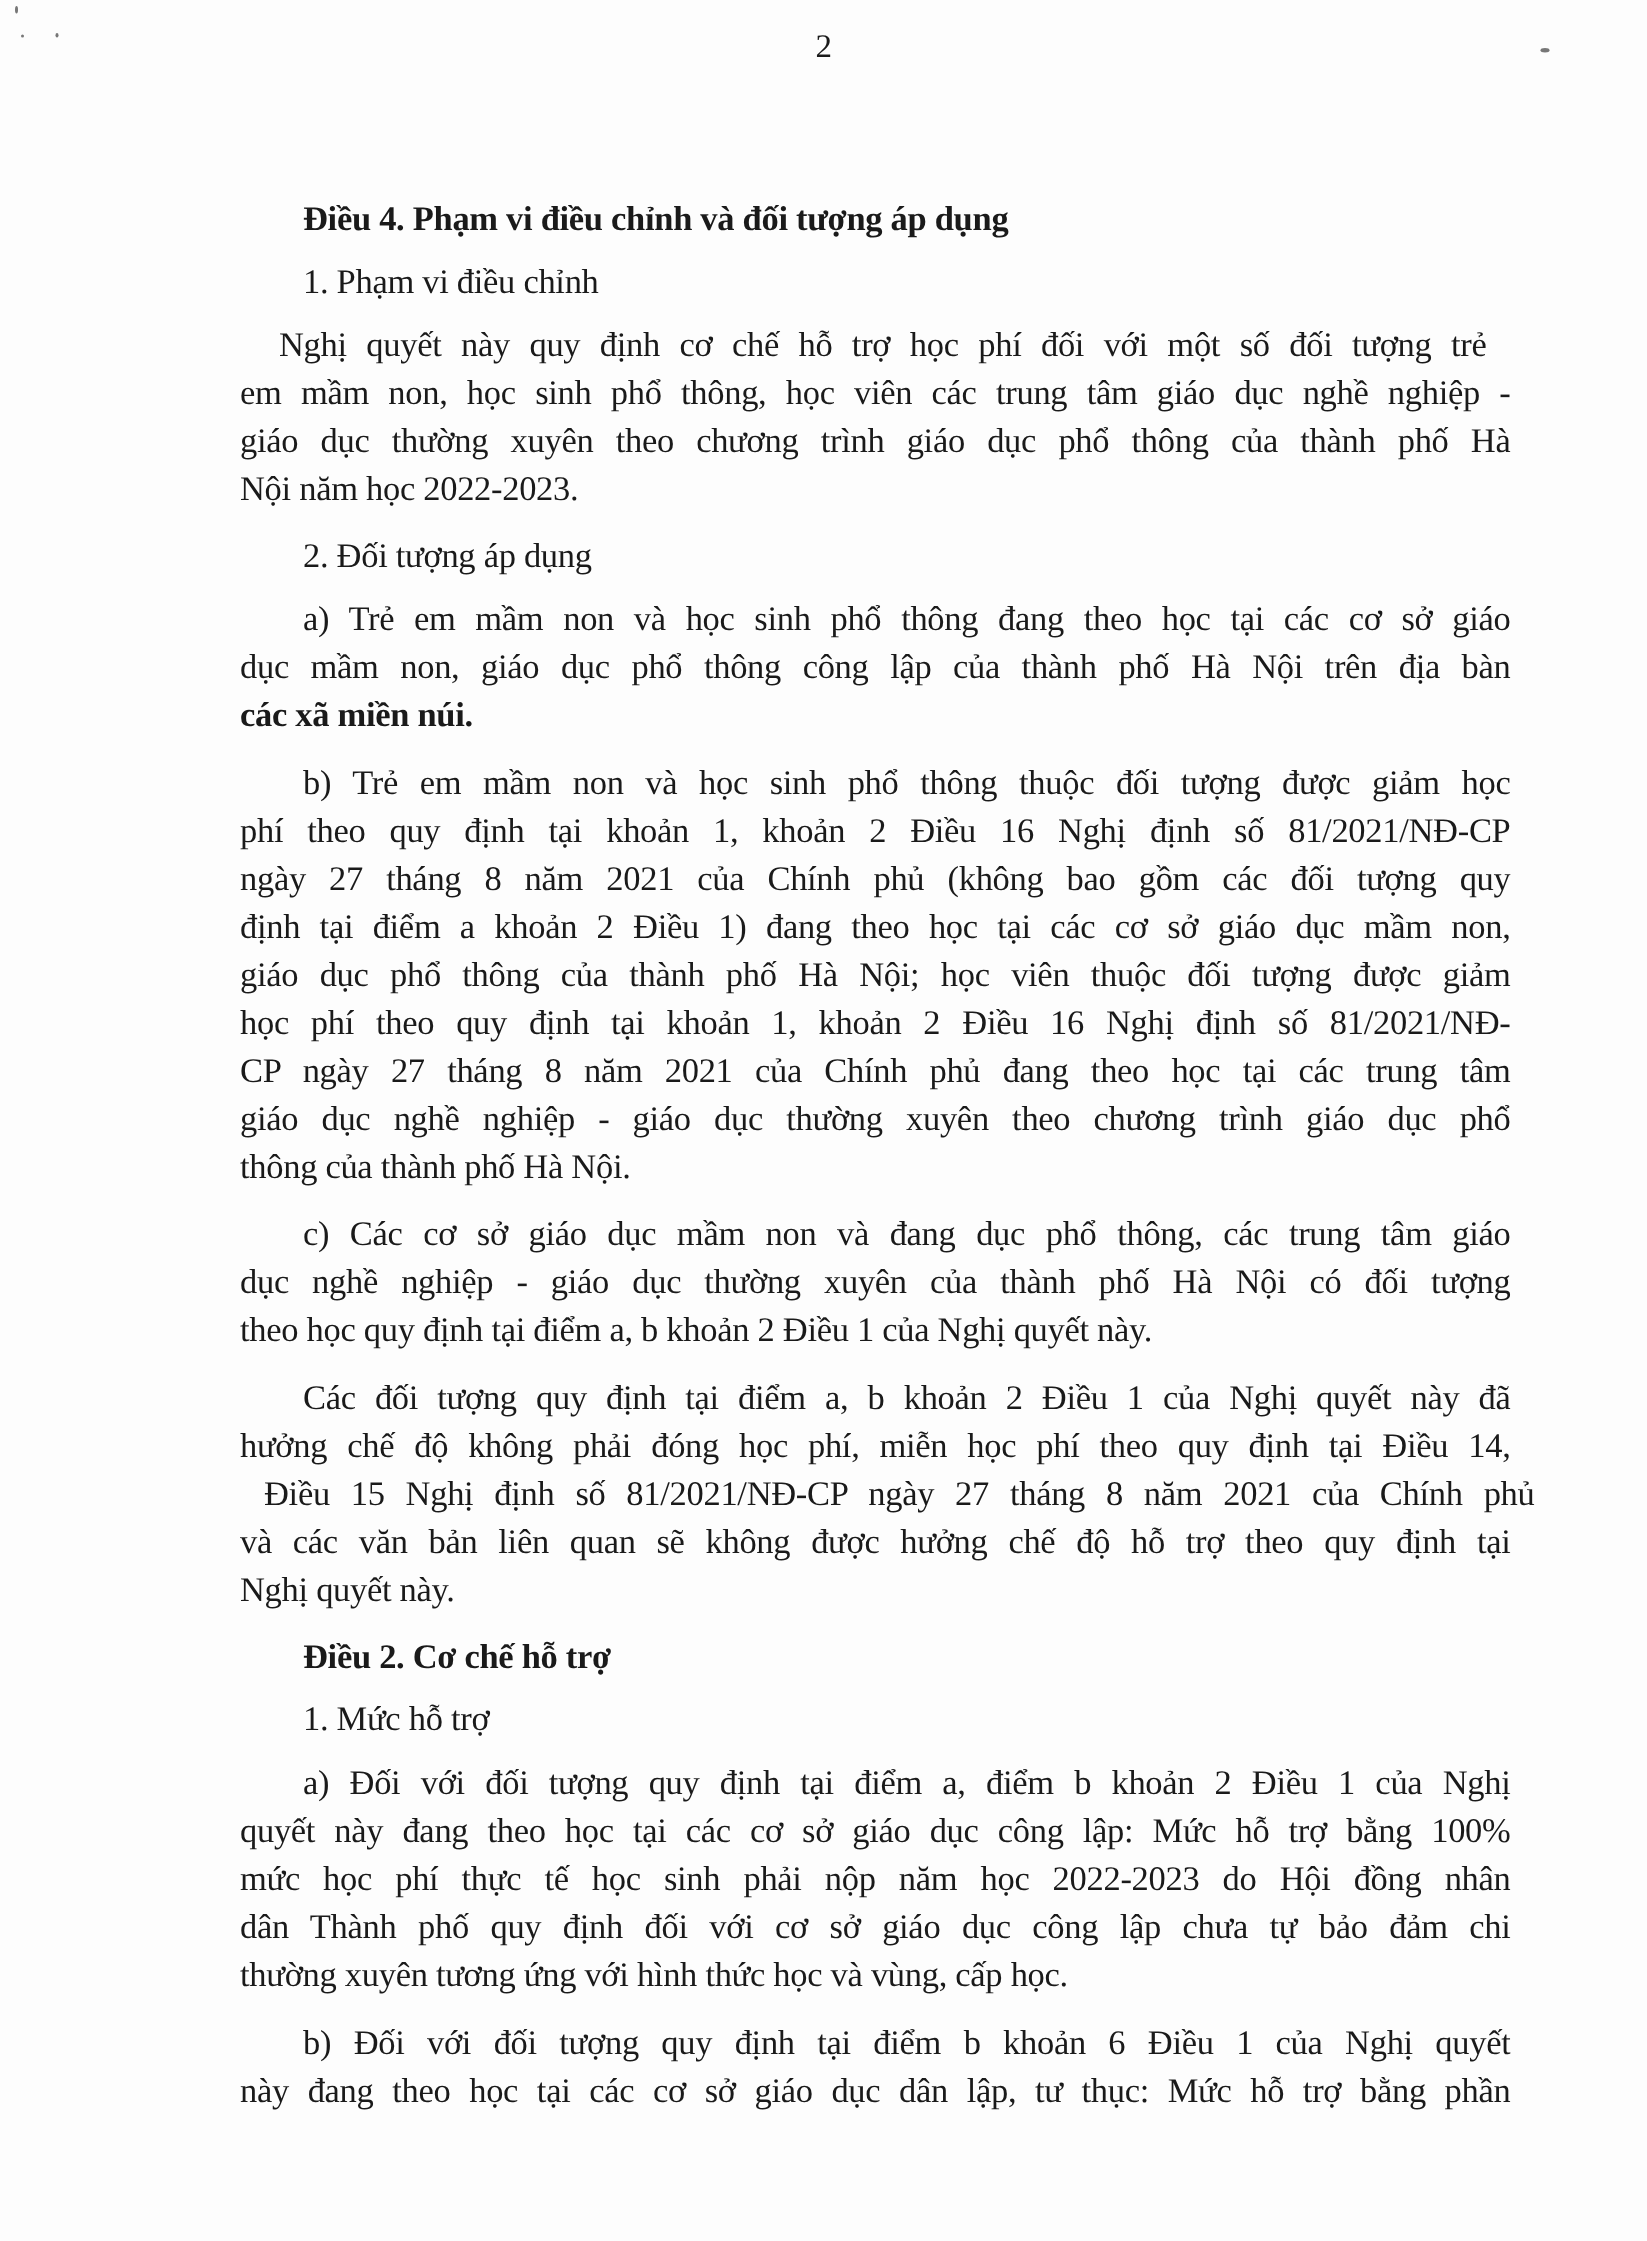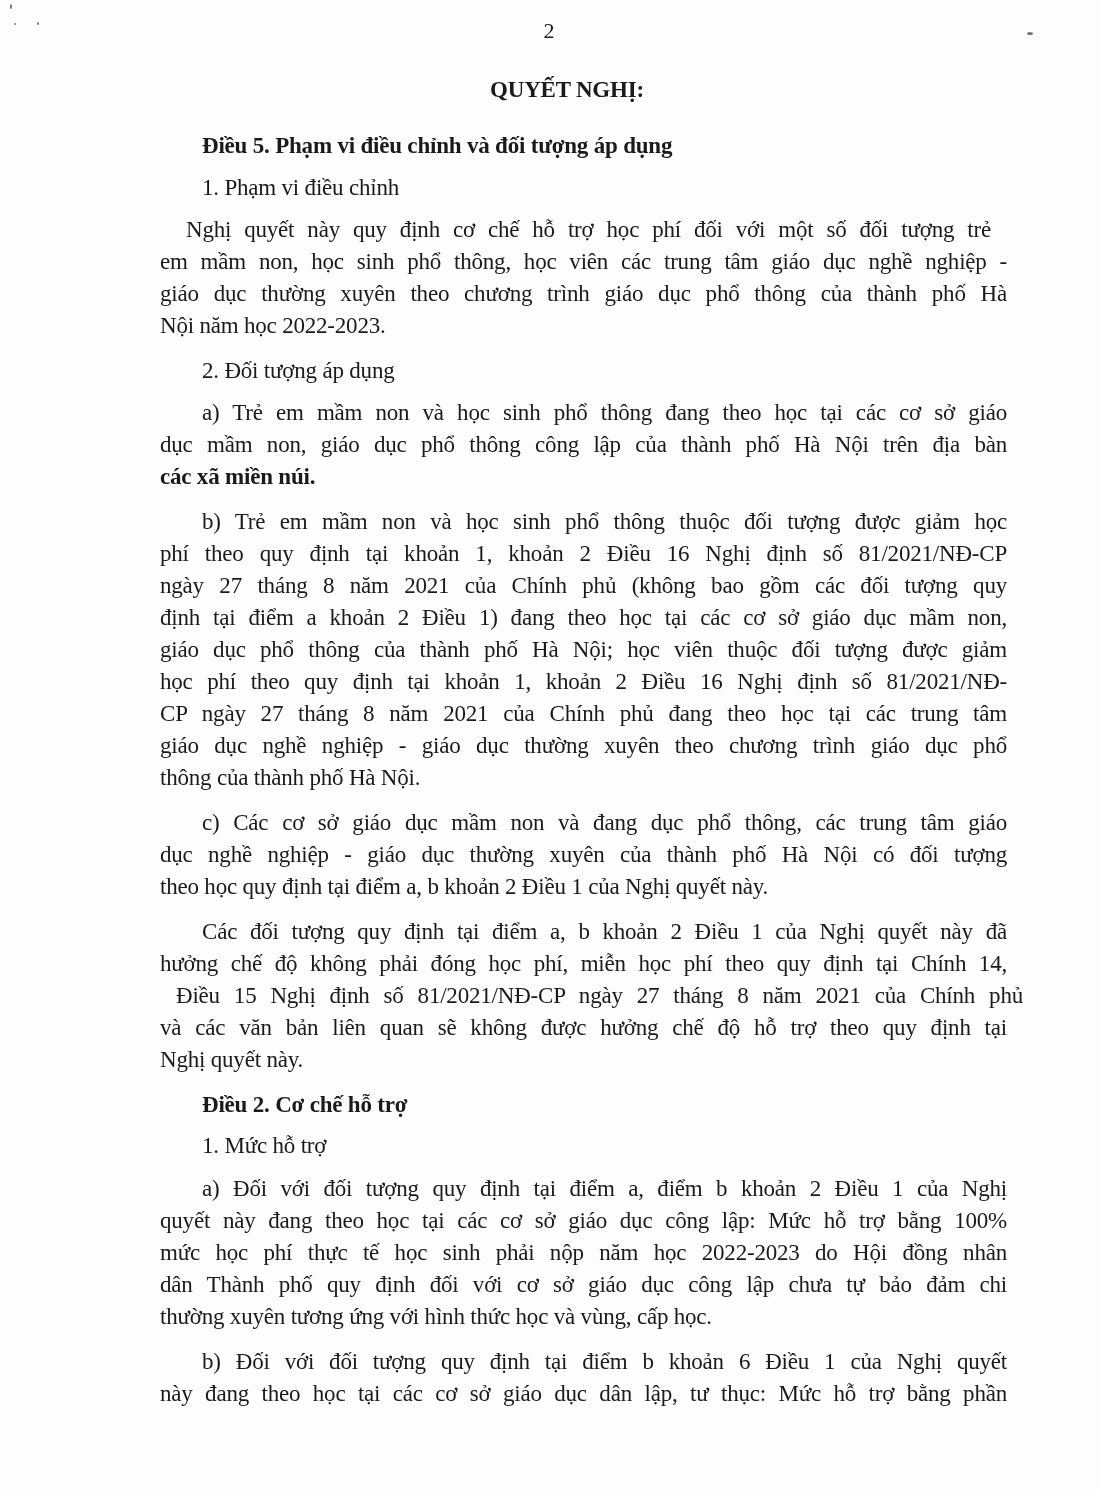--- a/index.html
+++ b/index.html
@@ -22,23 +22,22 @@
     .pagenum { left: 0; width: 1098px; text-align: center; top: 16px; font-size: 22px; }
     .title { left: 0; width: 1098px; text-align: center; top: 75px; font-weight: bold; font-size: 23px; padding-left: 36px; box-sizing: border-box;}
     .bold { font-weight: bold; }
     .speck { position: absolute; background: #777; border-radius: 50%; }
   </style>
 </head>
 <body>
 
 <div class="page">
   <div class="ln pagenum">2</div>
-  <div class="ln title">QUYẾT NGHỊ:</div>
   <div id="body-lines">
-      <div class="ln bold" style="top: 131px; left: 202px;">Điều 5. Phạm vi điều chỉnh và đối tượng áp dụng</div>
+      <div class="ln bold" style="top: 131px; left: 202px;">Điều 4. Phạm vi điều chỉnh và đối tượng áp dụng</div>
       <div class="ln" style="top: 173px; left: 202px;">1. Phạm vi điều chỉnh</div>
       <div class="ln" style="top: 215px; left: 186px; width: 805px; text-align: justify; text-align-last: justify; white-space: normal; height: 30px; overflow: hidden;">Nghị quyết này quy định cơ chế hỗ trợ học phí đối với một số đối tượng trẻ</div>
       <div class="ln" style="top: 247px; left: 160px; width: 847px; text-align: justify; text-align-last: justify; white-space: normal; height: 30px; overflow: hidden;">em mầm non, học sinh phổ thông, học viên các trung tâm giáo dục nghề nghiệp -</div>
       <div class="ln" style="top: 279px; left: 160px; width: 847px; text-align: justify; text-align-last: justify; white-space: normal; height: 30px; overflow: hidden;">giáo dục thường xuyên theo chương trình giáo dục phổ thông của thành phố Hà</div>
       <div class="ln" style="top: 311px; left: 160px;">Nội năm học 2022-2023.</div>
       <div class="ln" style="top: 356px; left: 202px;">2. Đối tượng áp dụng</div>
       <div class="ln" style="top: 398px; left: 202px; width: 805px; text-align: justify; text-align-last: justify; white-space: normal; height: 30px; overflow: hidden;">a) Trẻ em mầm non và học sinh phổ thông đang theo học tại các cơ sở giáo</div>
       <div class="ln" style="top: 430px; left: 160px; width: 847px; text-align: justify; text-align-last: justify; white-space: normal; height: 30px; overflow: hidden;">dục mầm non, giáo dục phổ thông công lập của thành phố Hà Nội trên địa bàn</div>
       <div class="ln" style="top: 462px; left: 160px; font-weight: bold;">các xã miền núi.</div>
       <div class="ln" style="top: 507px; left: 202px; width: 805px; text-align: justify; text-align-last: justify; white-space: normal; height: 30px; overflow: hidden; font-family: Liberation Serif, serif;">b) Trẻ em mầm non và học sinh phổ thông thuộc đối tượng được giảm học</div>
@@ -47,21 +46,21 @@
       <div class="ln" style="top: 603px; left: 160px; width: 847px; text-align: justify; text-align-last: justify; white-space: normal; height: 30px; overflow: hidden;">định tại điểm a khoản 2 Điều 1) đang theo học tại các cơ sở giáo dục mầm non,</div>
       <div class="ln" style="top: 635px; left: 160px; width: 847px; text-align: justify; text-align-last: justify; white-space: normal; height: 30px; overflow: hidden;">giáo dục phổ thông của thành phố Hà Nội; học viên thuộc đối tượng được giảm</div>
       <div class="ln" style="top: 667px; left: 160px; width: 847px; text-align: justify; text-align-last: justify; white-space: normal; height: 30px; overflow: hidden;">học phí theo quy định tại khoản 1, khoản 2 Điều 16 Nghị định số 81/2021/NĐ-</div>
       <div class="ln" style="top: 699px; left: 160px; width: 847px; text-align: justify; text-align-last: justify; white-space: normal; height: 30px; overflow: hidden;">CP ngày 27 tháng 8 năm 2021 của Chính phủ đang theo học tại các trung tâm</div>
       <div class="ln" style="top: 731px; left: 160px; width: 847px; text-align: justify; text-align-last: justify; white-space: normal; height: 30px; overflow: hidden;">giáo dục nghề nghiệp - giáo dục thường xuyên theo chương trình giáo dục phổ</div>
       <div class="ln" style="top: 763px; left: 160px;">thông của thành phố Hà Nội.</div>
       <div class="ln" style="top: 808px; left: 202px; width: 805px; text-align: justify; text-align-last: justify; white-space: normal; height: 30px; overflow: hidden;">c) Các cơ sở giáo dục mầm non và đang dục phổ thông, các trung tâm giáo</div>
       <div class="ln" style="top: 840px; left: 160px; width: 847px; text-align: justify; text-align-last: justify; white-space: normal; height: 30px; overflow: hidden;">dục nghề nghiệp - giáo dục thường xuyên của thành phố Hà Nội có đối tượng</div>
       <div class="ln" style="top: 872px; left: 160px;">theo học quy định tại điểm a, b khoản 2 Điều 1 của Nghị quyết này.</div>
       <div class="ln" style="top: 917px; left: 202px; width: 805px; text-align: justify; text-align-last: justify; white-space: normal; height: 30px; overflow: hidden;">Các đối tượng quy định tại điểm a, b khoản 2 Điều 1 của Nghị quyết này đã</div>
-      <div class="ln" style="top: 949px; left: 160px; width: 847px; text-align: justify; text-align-last: justify; white-space: normal; height: 30px; overflow: hidden;">hưởng chế độ không phải đóng học phí, miễn học phí theo quy định tại Chính 14,</div>
+      <div class="ln" style="top: 949px; left: 160px; width: 847px; text-align: justify; text-align-last: justify; white-space: normal; height: 30px; overflow: hidden;">hưởng chế độ không phải đóng học phí, miễn học phí theo quy định tại Điều 14,</div>
       <div class="ln" style="top: 981px; left: 160px; width: 847px; text-align: justify; text-align-last: justify; white-space: normal; height: 30px; overflow: hidden; margin-left: 16px;">Điều 15 Nghị định số 81/2021/NĐ-CP ngày 27 tháng 8 năm 2021 của Chính phủ</div>
       <div class="ln" style="top: 1013px; left: 160px; width: 847px; text-align: justify; text-align-last: justify; white-space: normal; height: 30px; overflow: hidden;">và các văn bản liên quan sẽ không được hưởng chế độ hỗ trợ theo quy định tại</div>
       <div class="ln" style="top: 1045px; left: 160px;">Nghị quyết này.</div>
       <div class="ln bold" style="top: 1090px; left: 202px;">Điều 2. Cơ chế hỗ trợ</div>
       <div class="ln" style="top: 1131px; left: 202px;">1. Mức hỗ trợ</div>
       <div class="ln" style="top: 1174px; left: 202px; width: 805px; text-align: justify; text-align-last: justify; white-space: normal; height: 30px; overflow: hidden;">a) Đối với đối tượng quy định tại điểm a, điểm b khoản 2 Điều 1 của Nghị</div>
       <div class="ln" style="top: 1206px; left: 160px; width: 847px; text-align: justify; text-align-last: justify; white-space: normal; height: 30px; overflow: hidden;">quyết này đang theo học tại các cơ sở giáo dục công lập: Mức hỗ trợ bằng 100%</div>
       <div class="ln" style="top: 1238px; left: 160px; width: 847px; text-align: justify; text-align-last: justify; white-space: normal; height: 30px; overflow: hidden;">mức học phí thực tế học sinh phải nộp năm học 2022-2023 do Hội đồng nhân</div>
       <div class="ln" style="top: 1270px; left: 160px; width: 847px; text-align: justify; text-align-last: justify; white-space: normal; height: 30px; overflow: hidden;">dân Thành phố quy định đối với cơ sở giáo dục công lập chưa tự bảo đảm chi</div>
       <div class="ln" style="top: 1302px; left: 160px;">thường xuyên tương ứng với hình thức học và vùng, cấp học.</div>

